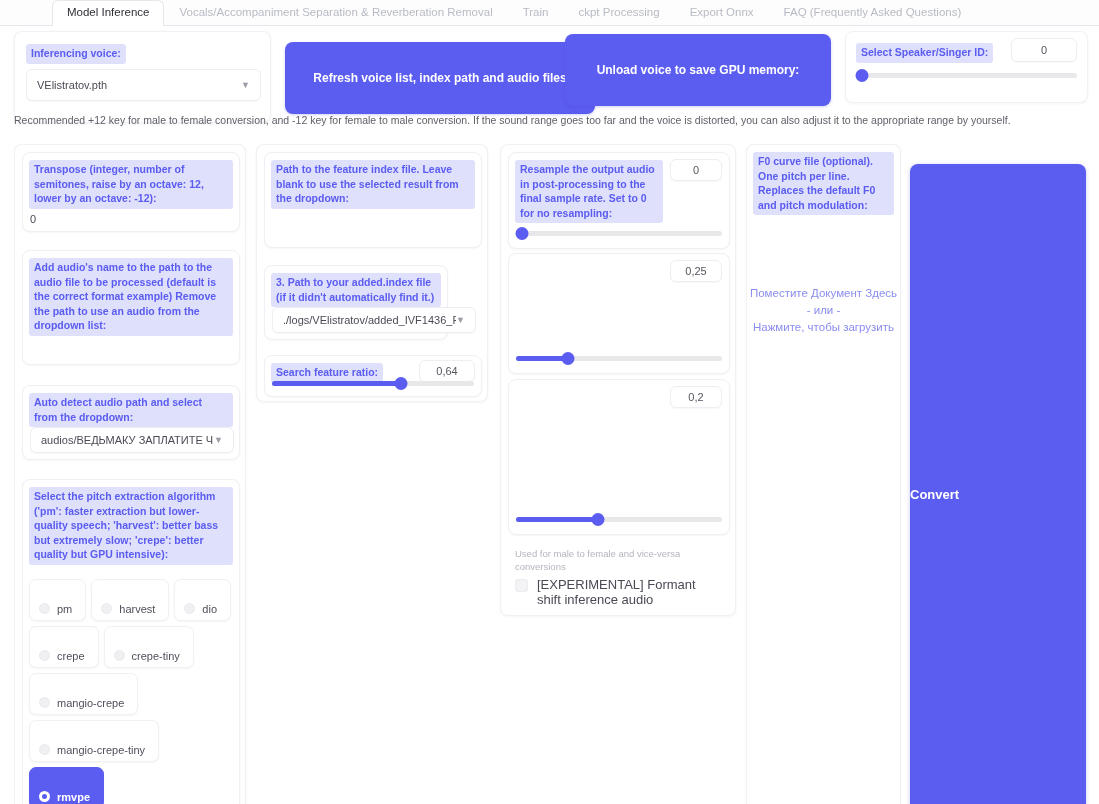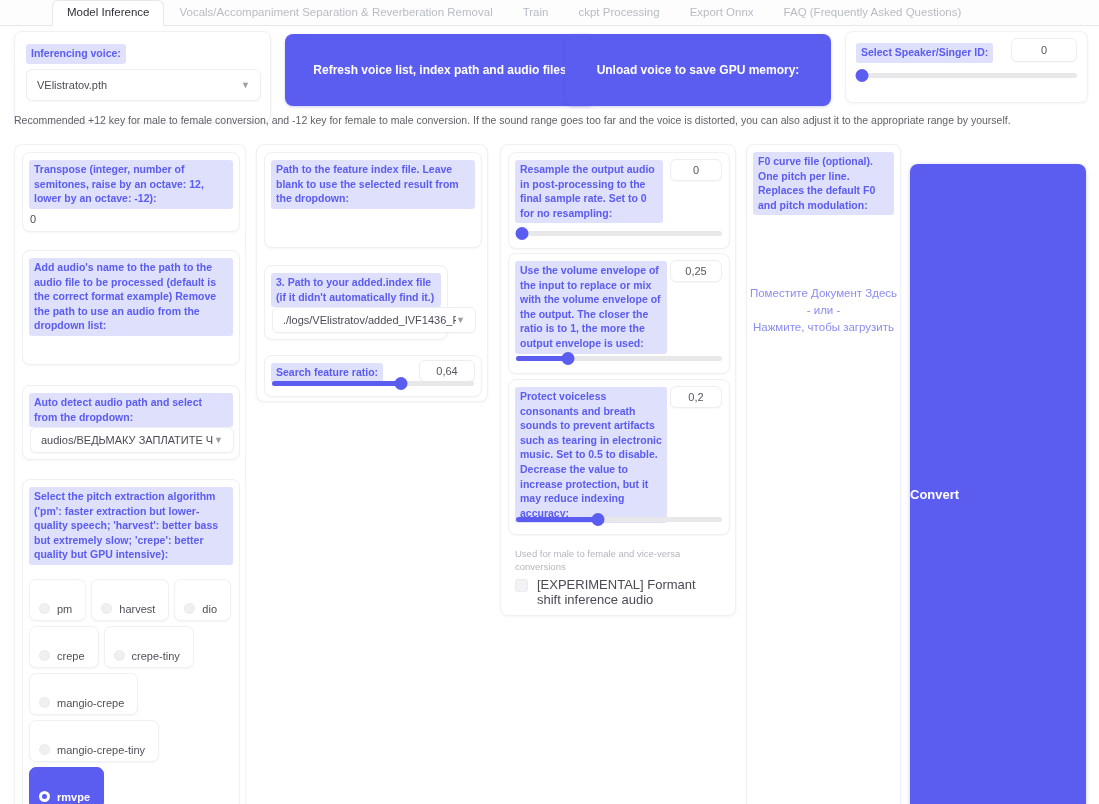--- a/index.html
+++ b/index.html
@@ -184,21 +184,21 @@
   <div class="toprow">
 
     <div class="panel-dd">
       <div class="lbl" style="position:absolute;left:11px;top:12px;">Inferencing voice:</div>
       <div class="field" style="position:absolute;left:11px;top:37px;width:235px;height:32px;">
         <span>VElistratov.pth</span>
         <span class="caret">▼</span>
       </div>
     </div>
 
-    <div class="bigbtn" style="left:285px;top:8px;width:310px;height:72px;">
+    <div class="bigbtn" style="left:285px;top:16px;width:310px;height:72px;">
       <span>Refresh voice list, index path and audio files</span>
     </div>
 
     <div class="bigbtn" style="left:565px;top:8px;width:266px;height:72px;">
       <span>Unload voice to save GPU memory:</span>
     </div>
 
     <div class="panel-spk">
       <div class="lbl" style="position:absolute;left:10px;top:11px;">Select Speaker/Singer ID:</div>
       <div class="numbox" style="position:absolute;right:10px;top:6px;width:66px;height:24px;">0</div>
@@ -304,31 +304,29 @@
       <div class="lbl" style="display:block;margin:7px 6px 0 6px;width:148px;">Resample the output audio in post-processing to the final sample rate. Set to 0 for no resampling:</div>
       <div class="numbox" style="position:absolute;right:7px;top:6px;width:52px;height:22px;">0</div>
       <div class="slider" style="position:absolute;left:7px;right:7px;bottom:8px;">
         <div class="track"></div>
         <div class="fill" style="width:0%;"></div>
         <div class="knob" style="left:6px;"></div>
       </div>
     </div>
 
     <div class="innercard" style="left:7px;top:108px;width:222px;height:121px;">
-      <div class="lbl" style="display:block;margin:7px 6px 0 6px;width:152px;">Use the volume envelope of the input to replace or mix with the volume envelope of the output. The closer the ratio is to 1, the more the output envelope is used:</div>
       <div class="numbox" style="position:absolute;right:7px;top:6px;width:52px;height:22px;margin-left:40px;">0,25</div>
       <div class="slider" style="position:absolute;left:7px;right:7px;bottom:8px;">
         <div class="track"></div>
         <div class="fill" style="width:25%;"></div>
         <div class="knob" style="left:25%;"></div>
       </div>
     </div>
 
     <div class="innercard" style="left:7px;top:234px;width:222px;height:156px;">
-      <div class="lbl" style="display:block;margin:7px 6px 0 6px;width:152px;">Protect voiceless consonants and breath sounds to prevent artifacts such as tearing in electronic music. Set to 0.5 to disable. Decrease the value to increase protection, but it may reduce indexing accuracy:</div>
       <div class="numbox" style="position:absolute;right:7px;top:6px;width:52px;height:22px;">0,2</div>
       <div class="slider" style="position:absolute;left:7px;right:7px;bottom:8px;">
         <div class="track"></div>
         <div class="fill" style="width:40%;"></div>
         <div class="knob" style="left:40%;"></div>
       </div>
     </div>
 
     <div style="position:absolute;left:14px;top:402px;width:200px;" class="smalltext">Used for male to female and vice-versa conversions</div>
 

